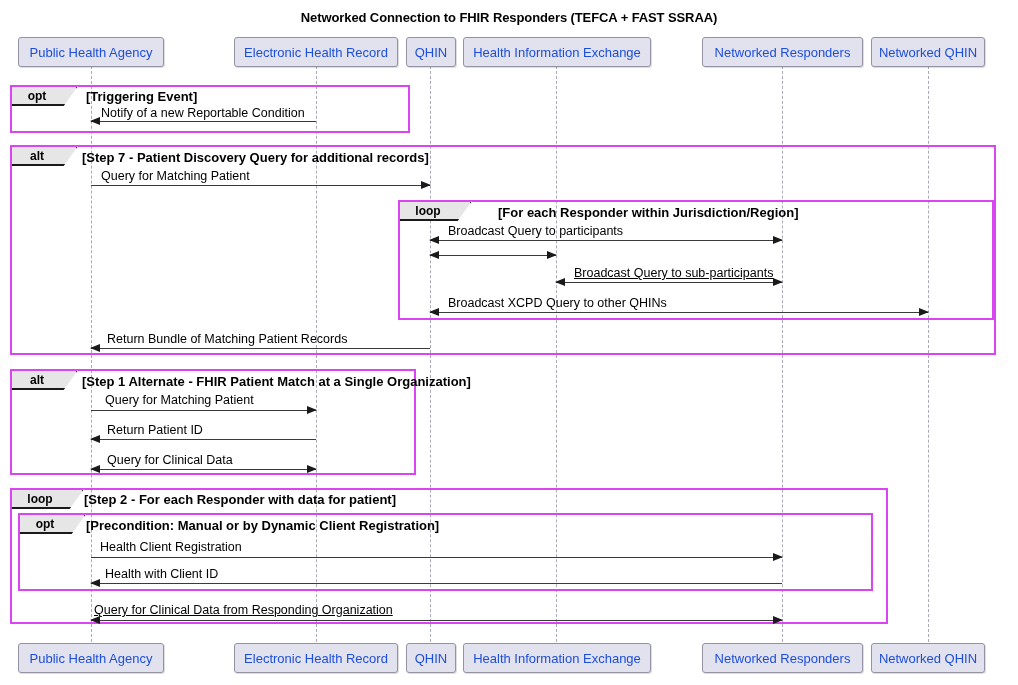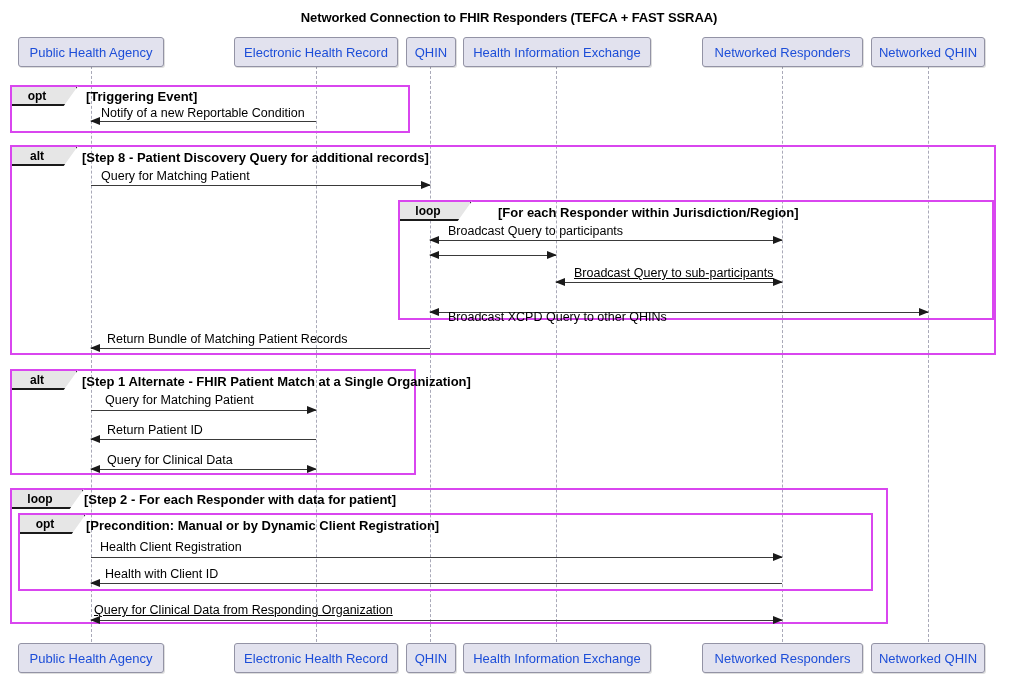--- a/index.html
+++ b/index.html
@@ -157,21 +157,21 @@
           <div class="frag-tab-notch"></div>
         </div>
       </div>
       <div class="frag-cond" style="left: 86px; top: 89px;">[Triggering Event]</div>
       <div class="fragment" style="left: 10px; top: 145px; width: 986px; height: 210px;">
         <div class="frag-tab" style="width: 66px;">
           <div class="frag-tab-inner">alt</div>
           <div class="frag-tab-notch"></div>
         </div>
       </div>
-      <div class="frag-cond" style="left: 82px; top: 150px;">[Step 8 - Patient Discovery Query for additional records]</div>
+      <div class="frag-cond" style="left: 82px; top: 150px;">[Step 7 - Patient Discovery Query for additional records]</div>
       <div class="fragment" style="left: 398px; top: 200px; width: 596px; height: 120px;">
         <div class="frag-tab" style="width: 72px;">
           <div class="frag-tab-inner">loop</div>
           <div class="frag-tab-notch"></div>
         </div>
       </div>
       <div class="frag-cond" style="left: 498px; top: 205px;">[For each Responder within Jurisdiction/Region]</div>
       <div class="fragment" style="left: 10px; top: 369px; width: 406px; height: 106px;">
         <div class="frag-tab" style="width: 66px;">
           <div class="frag-tab-inner">alt</div>
@@ -214,21 +214,21 @@
       </div>
       <div class="msg" style="left: 556px; top: 282px; width: 226px;">
         <div class="arrowhead right"></div>
         <div class="arrowhead left"></div>
       </div>
       <div class="msg-label" style="left: 574px; top: 266px; text-decoration: underline;">Broadcast Query to sub-participants</div>
       <div class="msg" style="left: 430px; top: 312px; width: 498px;">
         <div class="arrowhead right"></div>
         <div class="arrowhead left"></div>
       </div>
-      <div class="msg-label" style="left: 448px; top: 296px; margin-top: 14px;">Broadcast XCPD Query to other QHINs</div>
+      <div class="msg-label" style="left: 448px; top: 296px;">Broadcast XCPD Query to other QHINs</div>
       <div class="msg" style="left: 91px; top: 348px; width: 339px;">
         <div class="arrowhead left"></div>
       </div>
       <div class="msg-label" style="left: 107px; top: 332px;">Return Bundle of Matching Patient Records</div>
       <div class="msg" style="left: 91px; top: 410px; width: 225px;">
         <div class="arrowhead right"></div>
       </div>
       <div class="msg-label" style="left: 105px; top: 393px;">Query for Matching Patient</div>
       <div class="msg" style="left: 91px; top: 439px; width: 225px;">
         <div class="arrowhead left"></div>

